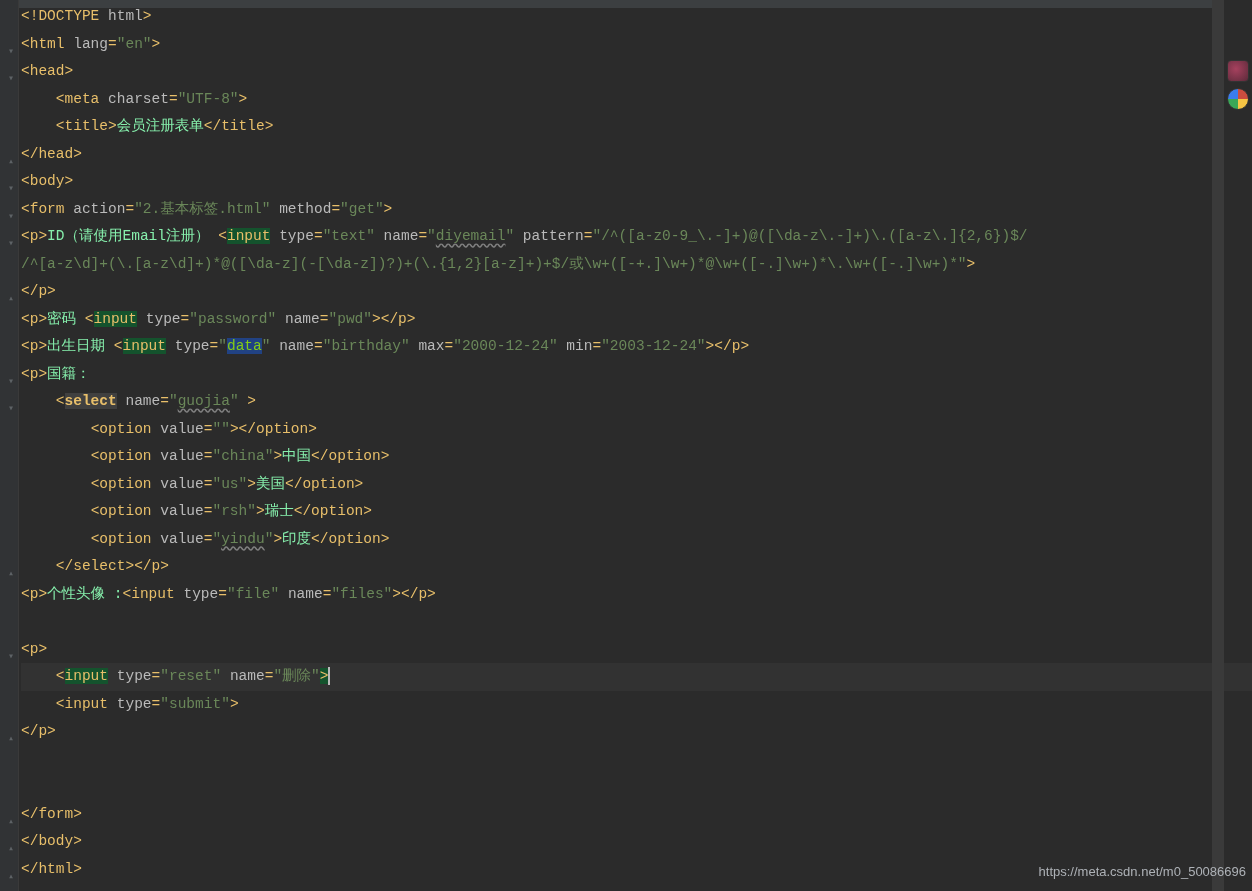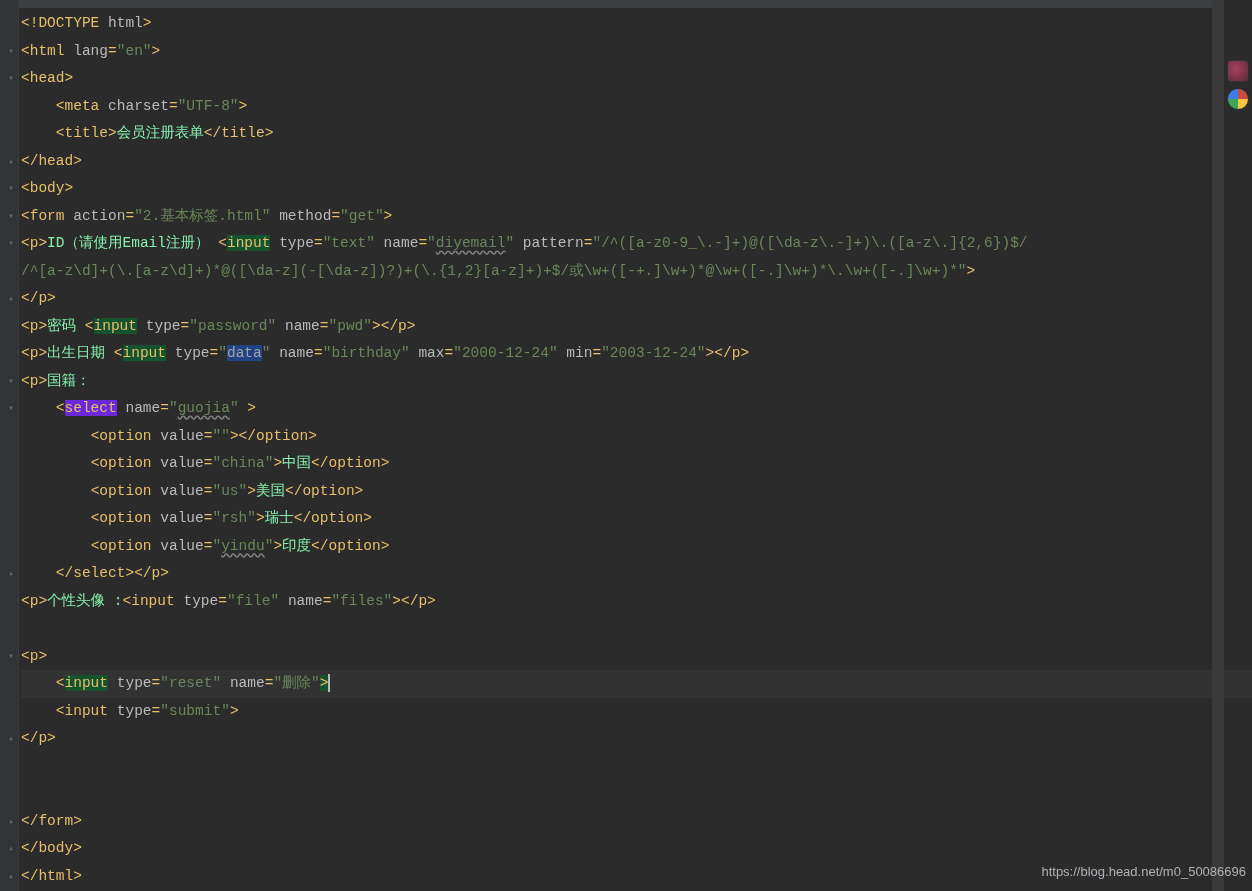--- a/index.html
+++ b/index.html
@@ -28,35 +28,35 @@
 .fold {
   height: 27.5px;
   color: #5e6366;
   font-size: 10px;
   text-align: left;
   padding-left: 8px;
   cursor: pointer;
   user-select: none;
 }
 .code {
-  padding-top: 10px;
+  padding-top: 3px;
   padding-left: 2px;
   color: #a9b7c6;
   white-space: pre;
   flex: 1;
 }
 .line { height: 27.5px; }
 .line.active { background: #323232; }
 .t-tag { color: #e8bf6a; }
 .t-attr { color: #bababa; }
 .t-str { color: #6a8759; }
 .t-text { color: #86efac; }
 .hl-input { background: #14532d; color: #e8bf6a; padding: 0 0px; }
-.hl-data { background: #214283; color: #a3a3a3; }
-.hl-select { background: #6d28d9; color: #e8bf6a; }
+.hl-data { background: #214283; color: #84cc16; }
+.hl-select { background: #404040; color: #e8bf6a; font-weight: bold; }
 .underline-wave { text-decoration: underline wavy #808080; text-underline-offset: 3px; }
 .caret {
   display: inline-block;
   border-left: 2px solid #bbbbbb;
   height: 18px;
   vertical-align: middle;
   margin-left: -1px;
 }
 .toolbar-right {
   position: absolute;
@@ -143,13 +143,13 @@
       <div class="fold">▴</div>
       <div class="fold">▴</div>
     </div>
   <div class="code" id="code"><div class="line"><span class="t-tag">&lt;!DOCTYPE </span><span class="t-attr">html</span><span class="t-tag">&gt;</span></div><div class="line"><span class="t-tag">&lt;html </span><span class="t-attr">lang</span><span class="t-tag">=</span><span class="t-str">"en"</span><span class="t-tag">&gt;</span></div><div class="line"><span class="t-tag">&lt;head&gt;</span></div><div class="line"><span>    </span><span class="t-tag">&lt;meta </span><span class="t-attr">charset</span><span class="t-tag">=</span><span class="t-str">"UTF-8"</span><span class="t-tag">&gt;</span></div><div class="line"><span>    </span><span class="t-tag">&lt;title&gt;</span><span class="t-text">会员注册表单</span><span class="t-tag">&lt;/title&gt;</span></div><div class="line"><span class="t-tag">&lt;/head&gt;</span></div><div class="line"><span class="t-tag">&lt;body&gt;</span></div><div class="line"><span class="t-tag">&lt;form </span><span class="t-attr">action</span><span class="t-tag">=</span><span class="t-str">"2.基本标签.html"</span><span class="t-tag"> </span><span class="t-attr">method</span><span class="t-tag">=</span><span class="t-str">"get"</span><span class="t-tag">&gt;</span></div><div class="line"><span class="t-tag">&lt;p&gt;</span><span class="t-text">ID（请使用Email注册） </span><span class="t-tag">&lt;</span><span class="hl-input">input</span><span class="t-tag"> </span><span class="t-attr">type</span><span class="t-tag">=</span><span class="t-str">"text"</span><span class="t-tag"> </span><span class="t-attr">name</span><span class="t-tag">=</span><span class="t-str">"</span><span class="t-str underline-wave">diyemail</span><span class="t-str">"</span><span class="t-tag"> </span><span class="t-attr">pattern</span><span class="t-tag">=</span><span class="t-str">"/^([a-z0-9_\.-]+)@([\da-z\.-]+)\.([a-z\.]{2,6})$/</span></div><div class="line"><span class="t-str">/^[a-z\d]+(\.[a-z\d]+)*@([\da-z](-[\da-z])?)+(\.{1,2}[a-z]+)+$/或\w+([-+.]\w+)*@\w+([-.]\w+)*\.\w+([-.]\w+)*"</span><span class="t-tag">&gt;</span></div><div class="line"><span class="t-tag">&lt;/p&gt;</span></div><div class="line"><span class="t-tag">&lt;p&gt;</span><span class="t-text">密码 </span><span class="t-tag">&lt;</span><span class="hl-input">input</span><span class="t-tag"> </span><span class="t-attr">type</span><span class="t-tag">=</span><span class="t-str">"password"</span><span class="t-tag"> </span><span class="t-attr">name</span><span class="t-tag">=</span><span class="t-str">"pwd"</span><span class="t-tag">&gt;&lt;/p&gt;</span></div><div class="line"><span class="t-tag">&lt;p&gt;</span><span class="t-text">出生日期 </span><span class="t-tag">&lt;</span><span class="hl-input">input</span><span class="t-tag"> </span><span class="t-attr">type</span><span class="t-tag">=</span><span class="t-str">"</span><span class="hl-data">data</span><span class="t-str">"</span><span class="t-tag"> </span><span class="t-attr">name</span><span class="t-tag">=</span><span class="t-str">"birthday"</span><span class="t-tag"> </span><span class="t-attr">max</span><span class="t-tag">=</span><span class="t-str">"2000-12-24"</span><span class="t-tag"> </span><span class="t-attr">min</span><span class="t-tag">=</span><span class="t-str">"2003-12-24"</span><span class="t-tag">&gt;&lt;/p&gt;</span></div><div class="line"><span class="t-tag">&lt;p&gt;</span><span class="t-text">国籍：</span></div><div class="line"><span>    </span><span class="t-tag">&lt;</span><span class="hl-select">select</span><span class="t-tag"> </span><span class="t-attr">name</span><span class="t-tag">=</span><span class="t-str">"</span><span class="t-str underline-wave">guojia</span><span class="t-str">"</span><span class="t-tag"> &gt;</span></div><div class="line"><span>        </span><span class="t-tag">&lt;option </span><span class="t-attr">value</span><span class="t-tag">=</span><span class="t-str">""</span><span class="t-tag">&gt;&lt;/option&gt;</span></div><div class="line"><span>        </span><span class="t-tag">&lt;option </span><span class="t-attr">value</span><span class="t-tag">=</span><span class="t-str">"china"</span><span class="t-tag">&gt;</span><span class="t-text">中国</span><span class="t-tag">&lt;/option&gt;</span></div><div class="line"><span>        </span><span class="t-tag">&lt;option </span><span class="t-attr">value</span><span class="t-tag">=</span><span class="t-str">"us"</span><span class="t-tag">&gt;</span><span class="t-text">美国</span><span class="t-tag">&lt;/option&gt;</span></div><div class="line"><span>        </span><span class="t-tag">&lt;option </span><span class="t-attr">value</span><span class="t-tag">=</span><span class="t-str">"rsh"</span><span class="t-tag">&gt;</span><span class="t-text">瑞士</span><span class="t-tag">&lt;/option&gt;</span></div><div class="line"><span>        </span><span class="t-tag">&lt;option </span><span class="t-attr">value</span><span class="t-tag">=</span><span class="t-str">"</span><span class="t-str underline-wave">yindu</span><span class="t-str">"</span><span class="t-tag">&gt;</span><span class="t-text">印度</span><span class="t-tag">&lt;/option&gt;</span></div><div class="line"><span>    </span><span class="t-tag">&lt;/select&gt;&lt;/p&gt;</span></div><div class="line"><span class="t-tag">&lt;p&gt;</span><span class="t-text">个性头像 :</span><span class="t-tag">&lt;input </span><span class="t-attr">type</span><span class="t-tag">=</span><span class="t-str">"file"</span><span class="t-tag"> </span><span class="t-attr">name</span><span class="t-tag">=</span><span class="t-str">"files"</span><span class="t-tag">&gt;&lt;/p&gt;</span></div><div class="line"></div><div class="line"><span class="t-tag">&lt;p&gt;</span></div><div class="line active"><span>    </span><span class="t-tag">&lt;</span><span class="hl-input">input</span><span class="t-tag"> </span><span class="t-attr">type</span><span class="t-tag">=</span><span class="t-str">"reset"</span><span class="t-tag"> </span><span class="t-attr">name</span><span class="t-tag">=</span><span class="t-str">"删除"</span><span class="hl-input">&gt;</span><span class="caret"></span></div><div class="line"><span>    </span><span class="t-tag">&lt;input </span><span class="t-attr">type</span><span class="t-tag">=</span><span class="t-str">"submit"</span><span class="t-tag">&gt;</span></div><div class="line"><span class="t-tag">&lt;/p&gt;</span></div><div class="line"></div><div class="line"></div><div class="line"><span class="t-tag">&lt;/form&gt;</span></div><div class="line"><span class="t-tag">&lt;/body&gt;</span></div><div class="line"><span class="t-tag">&lt;/html&gt;</span></div></div>
 </div>
 <div class="scroll-track"></div>
 <div class="toolbar-right">
   <div class="rb-icon rb1"></div>
   <div class="rb-icon rb2"></div>
 </div>
-<div class="status-url">https://blog.head.net/m0_50086696</div>
+<div class="status-url">https://meta.csdn.net/m0_50086696</div>
 
 </body></html>

